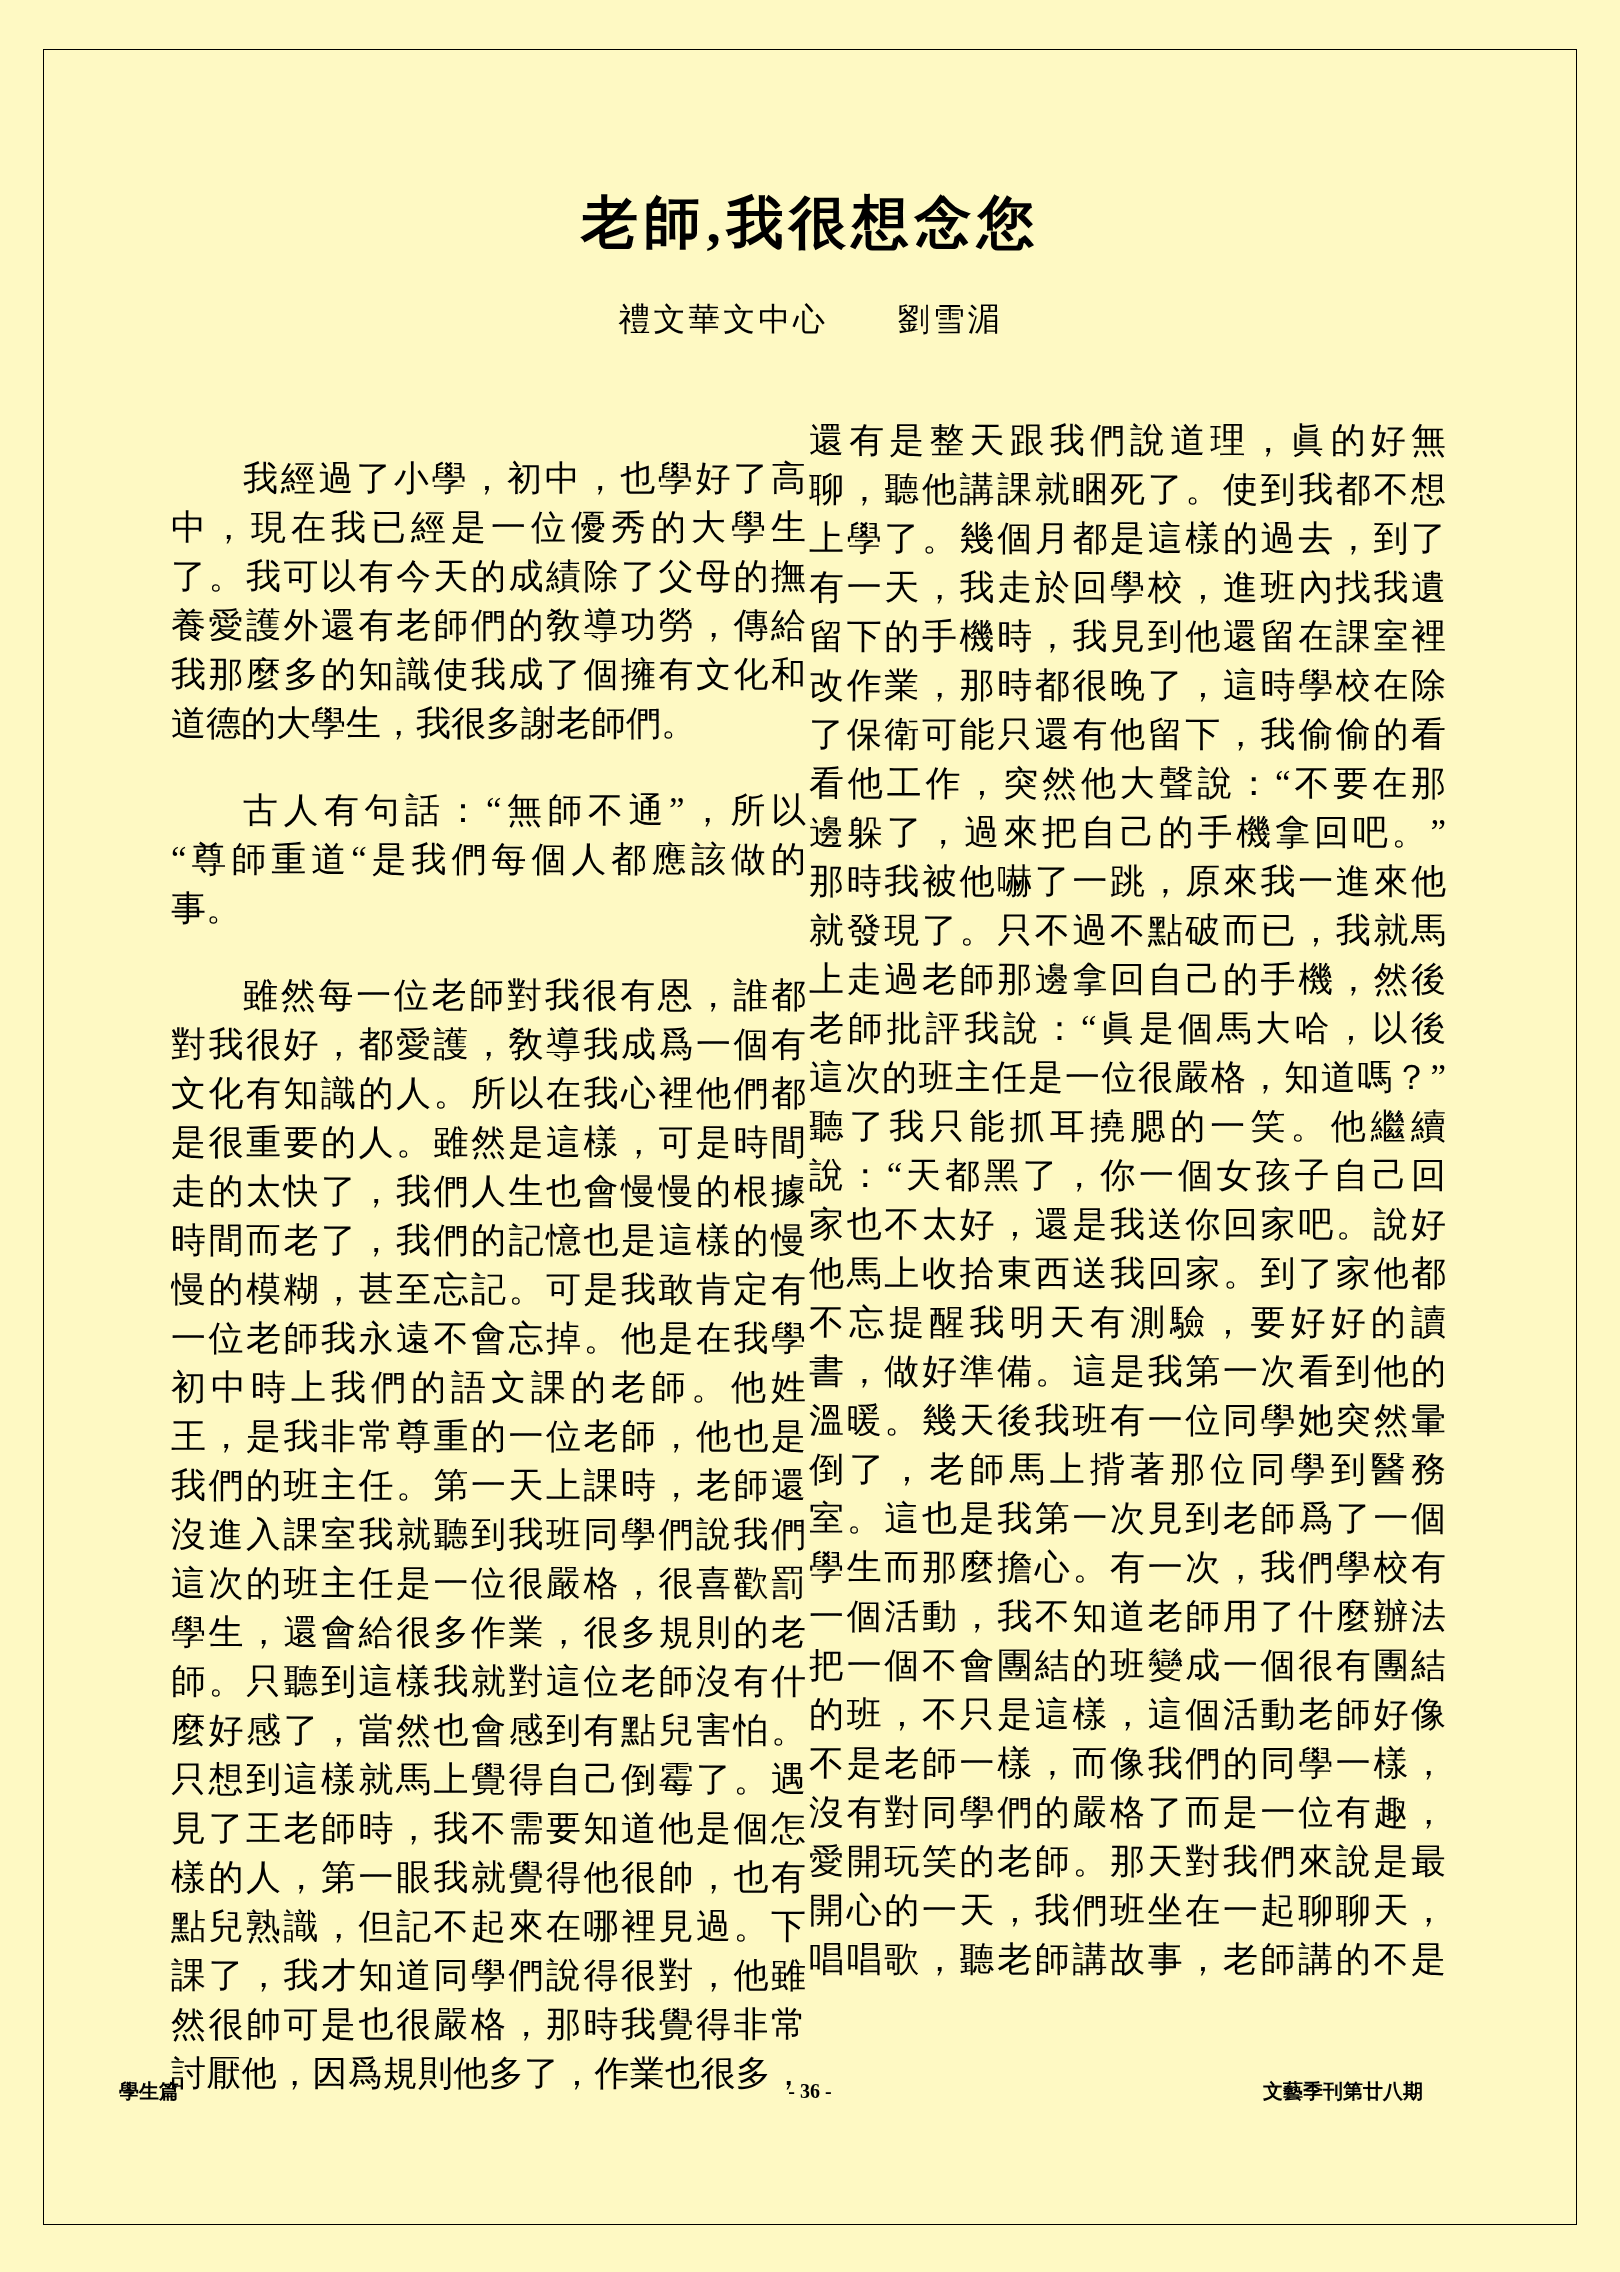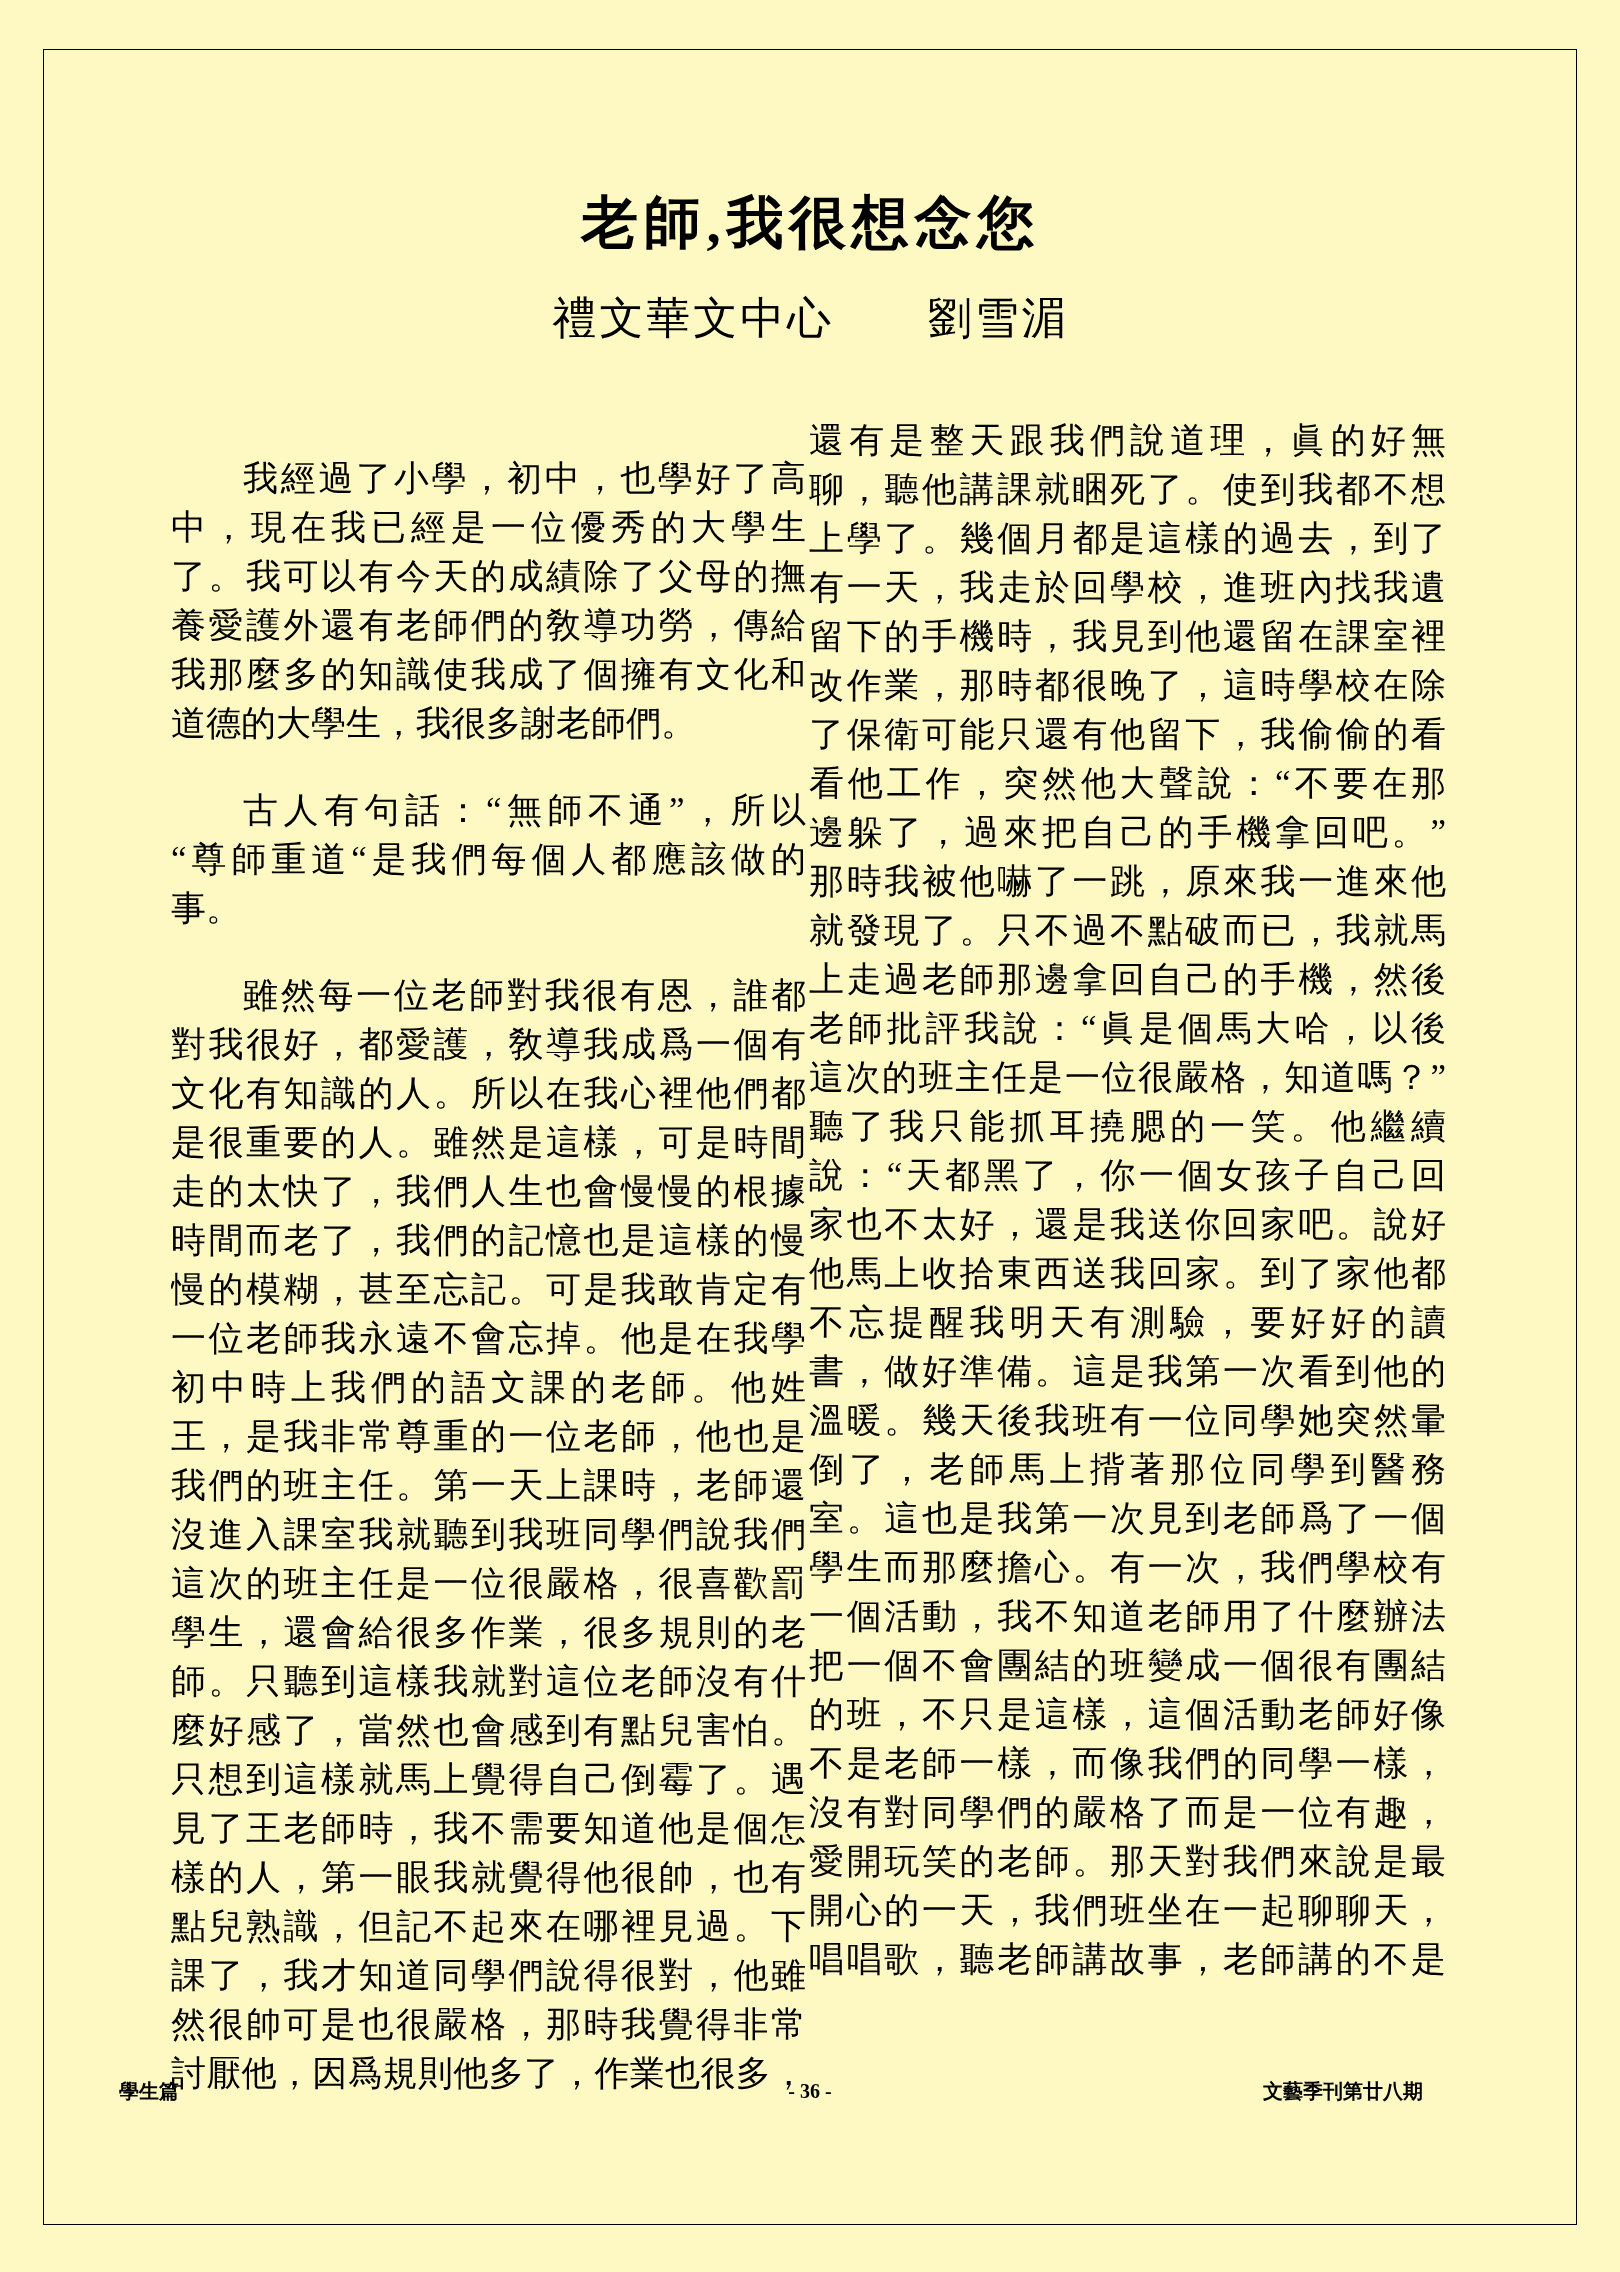--- a/index.html
+++ b/index.html
@@ -27,21 +27,21 @@
     font-size: 57px;
     line-height: 61px;
     font-weight: bold;
     letter-spacing: 5.7px;
   }
   .article-byline {
     position: absolute;
     left: 0; top: 295px;
     width: 100%;
     text-align: center;
-    font-size: 44px;
+    font-size: 32px;
     line-height: 48px;
     letter-spacing: 2.9px;
   }
   .col {
     position: absolute;
     top: 416px;
   }
   .col-left  { left: 171px; width: 635px; }
   .col-right { left: 809px; width: 637px; }
   .line {

